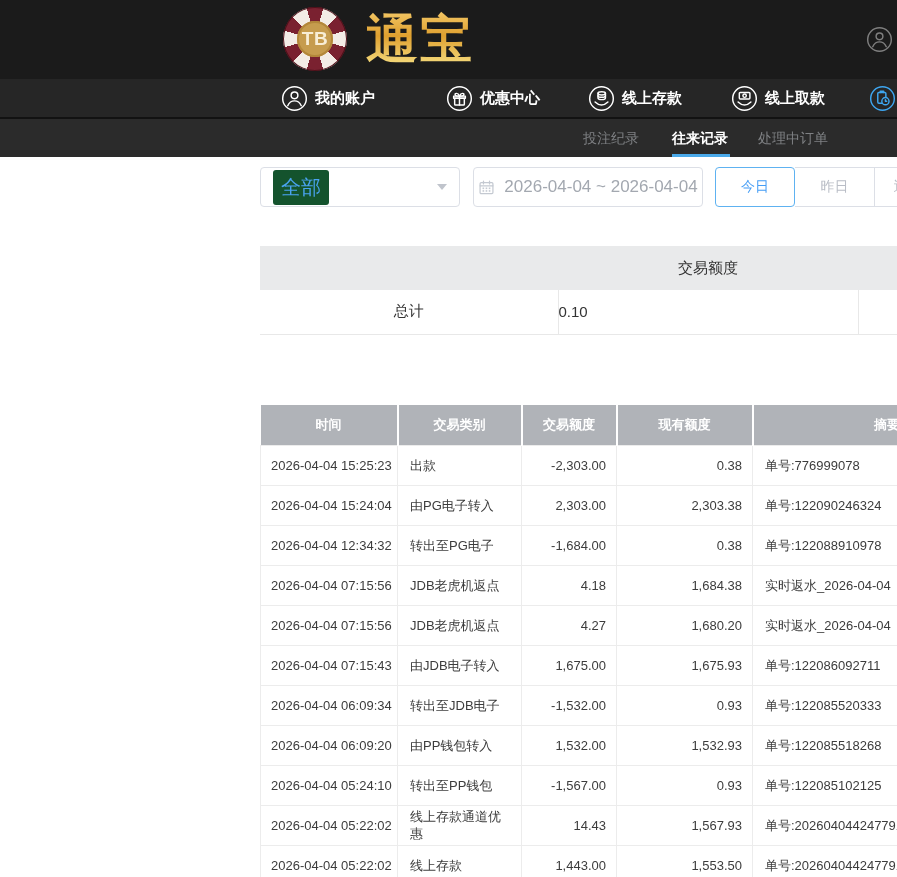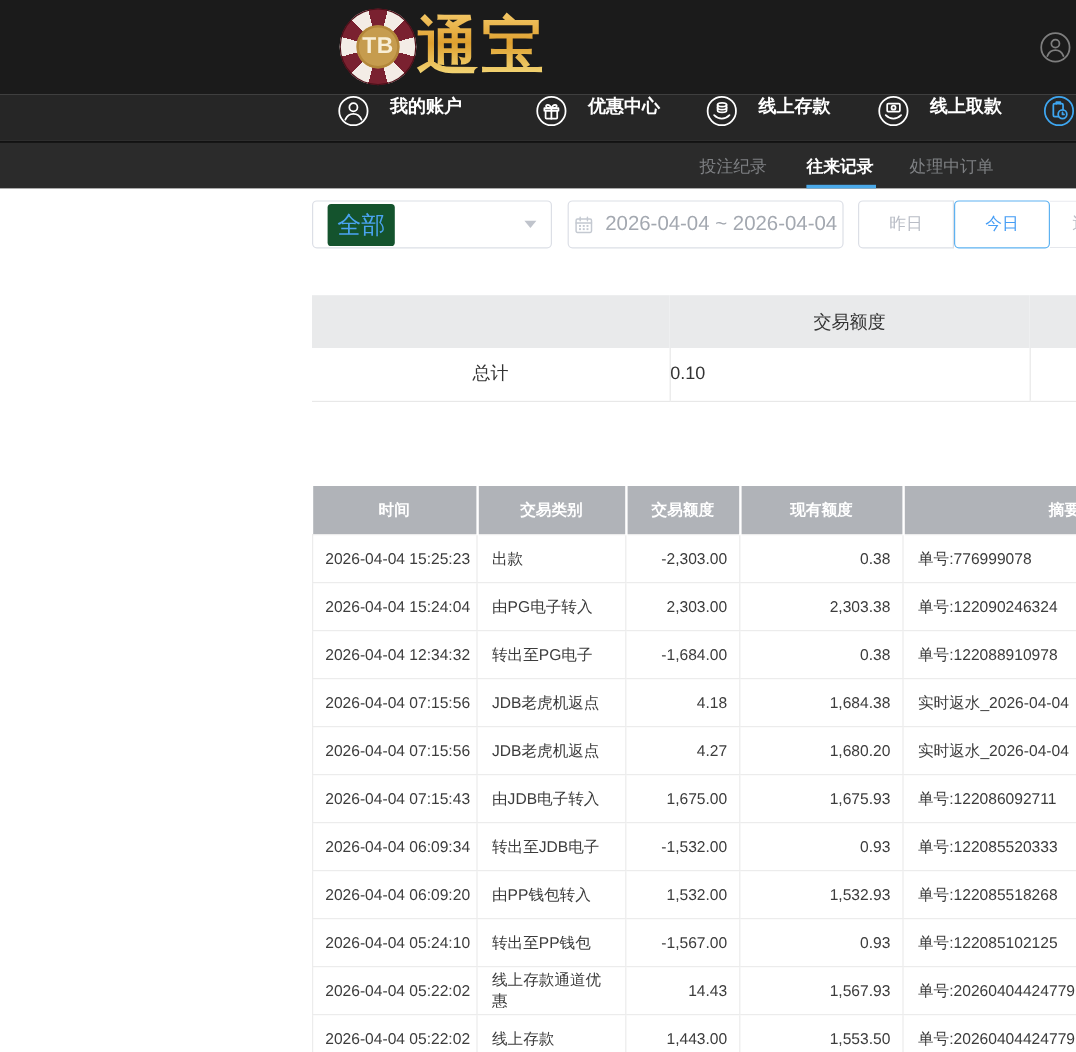--- a/index.html
+++ b/index.html
@@ -10,29 +10,29 @@
   }
   
   .topbar { position:absolute; left:0; top:0; width:897px; height:79px; background:#1b1b1b; }
   .brand { position:absolute; left:283px; top:7px; display:flex; align-items:center; }
   .chip { position:relative; width:64px; height:64px; border-radius:50%;
           background:repeating-conic-gradient(from -15deg, #7a2130 0 30deg, #f3ece6 30deg 60deg);
           box-shadow:0 0 0 1px #4c1019 inset; }
   .chip-center { position:absolute; inset:14px; border-radius:50%; background:#c69c4e;
           box-shadow:0 0 0 2px #b3873a inset; display:flex; align-items:center; justify-content:center;
           color:#f8eed6; font-size:19px; font-weight:bold; letter-spacing:.5px; }
-  .brand-name { margin-left:0; font-family:"DejaVu Serif","Liberation Serif",serif;
+  .brand-name { margin-left:19px; font-family:"DejaVu Serif","Liberation Serif",serif;
           font-size:52px; font-weight:800; line-height:64px; letter-spacing:2px;
           background:linear-gradient(180deg,#f6cd6e 0%,#dfa02f 45%,#f9e78d 100%);
           -webkit-background-clip:text; background-clip:text; color:transparent; }
   .top-user { position:absolute; left:866px; top:26px; width:28px; height:28px; }
   .top-user svg { stroke:#7e7e7e; }
 
   .navbar { position:absolute; left:0; top:79px; width:897px; height:38px; background:#262626; }
-  .nav-item { position:absolute; top:0; height:38px; display:flex; align-items:flex-start; gap:17px;
+  .nav-item { position:absolute; top:0; height:38px; display:flex; align-items:center; gap:7px;
           color:#fff; font-size:15px; font-weight:bold; cursor:pointer; }
   .nav-item svg { stroke:#fff; }
   .nav-item.blue svg { stroke:#3ea6f0; }
   .icon-26 { width:27px; height:27px; display:block; }
   svg.lined { fill:none; stroke-width:1.3; stroke-linecap:round; stroke-linejoin:round; }
 
   .subnav { position:absolute; left:0; top:117px; width:897px; height:40px; background:#2b2b2b;
           border-top:2px solid #121212; }
   .tab { position:absolute; top:11px; font-size:14px; color:#7f8184; cursor:pointer; }
   .tab.active { color:#fff; font-weight:bold; }
@@ -183,22 +183,22 @@
         <rect x="4.8" y="11.8" width="1.7" height="1.7"></rect>
           <rect x="8.1" y="11.8" width="1.7" height="1.7"></rect>
           <rect x="11.4" y="11.8" width="1.7" height="1.7"></rect>
       </g>
     </svg>
   </span>
   <span class="date-text">2026-04-04 ~ 2026-04-04</span>
 </div>
 
 <div class="btn-group">
+  <button class="qbtn active">今日</button>
   <button class="qbtn">昨日</button>
-  <button class="qbtn active">今日</button>
   <button class="qbtn">近七日</button>
 </div>
 
 <table class="summary">
   <colgroup>
       <col style="width:298px">
       <col style="width:300px">
       <col style="width:162px">
     </colgroup>
   <tbody>

